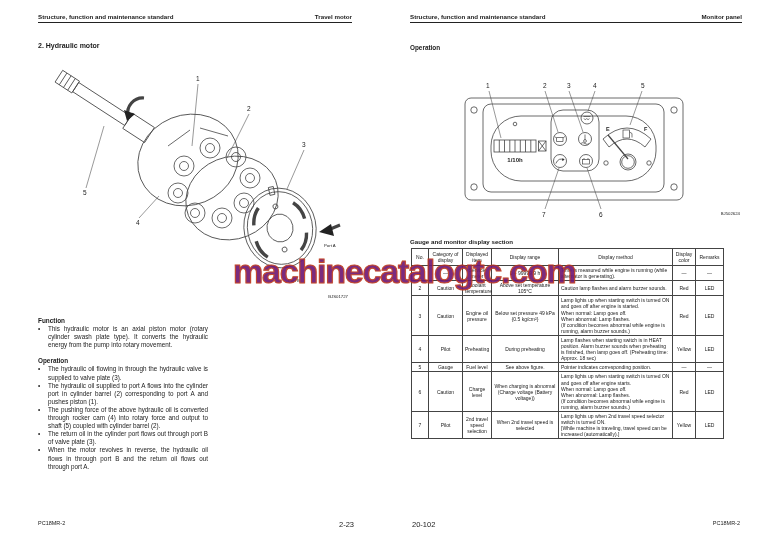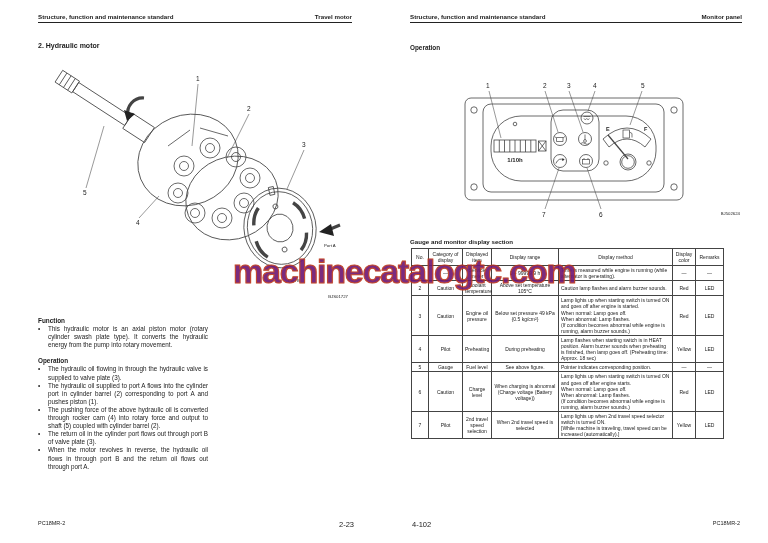--- a/index.html
+++ b/index.html
@@ -366,18 +366,18 @@
           <td>2nd travel speed selection</td>
           <td class="range">When 2nd travel speed is selected</td>
           <td class="method">Lamp lights up when 2nd travel speed selector switch is turned ON.
 [While machine is traveling, travel speed can be increased (automatically).]</td>
           <td>Yellow</td>
           <td>LED</td>
         </tr>
       </tbody>
     </table>
 
-    <div class="page-num" style="left:28px;">4-102</div>
+    <div class="page-num" style="left:28px;">20-102</div>
     <div class="footer-item" style="right:28px;">PC18MR-2</div>
   </div>
 
   <div class="watermark">machinecatalogtc.com</div>
 </div>
 
 </body></html>

